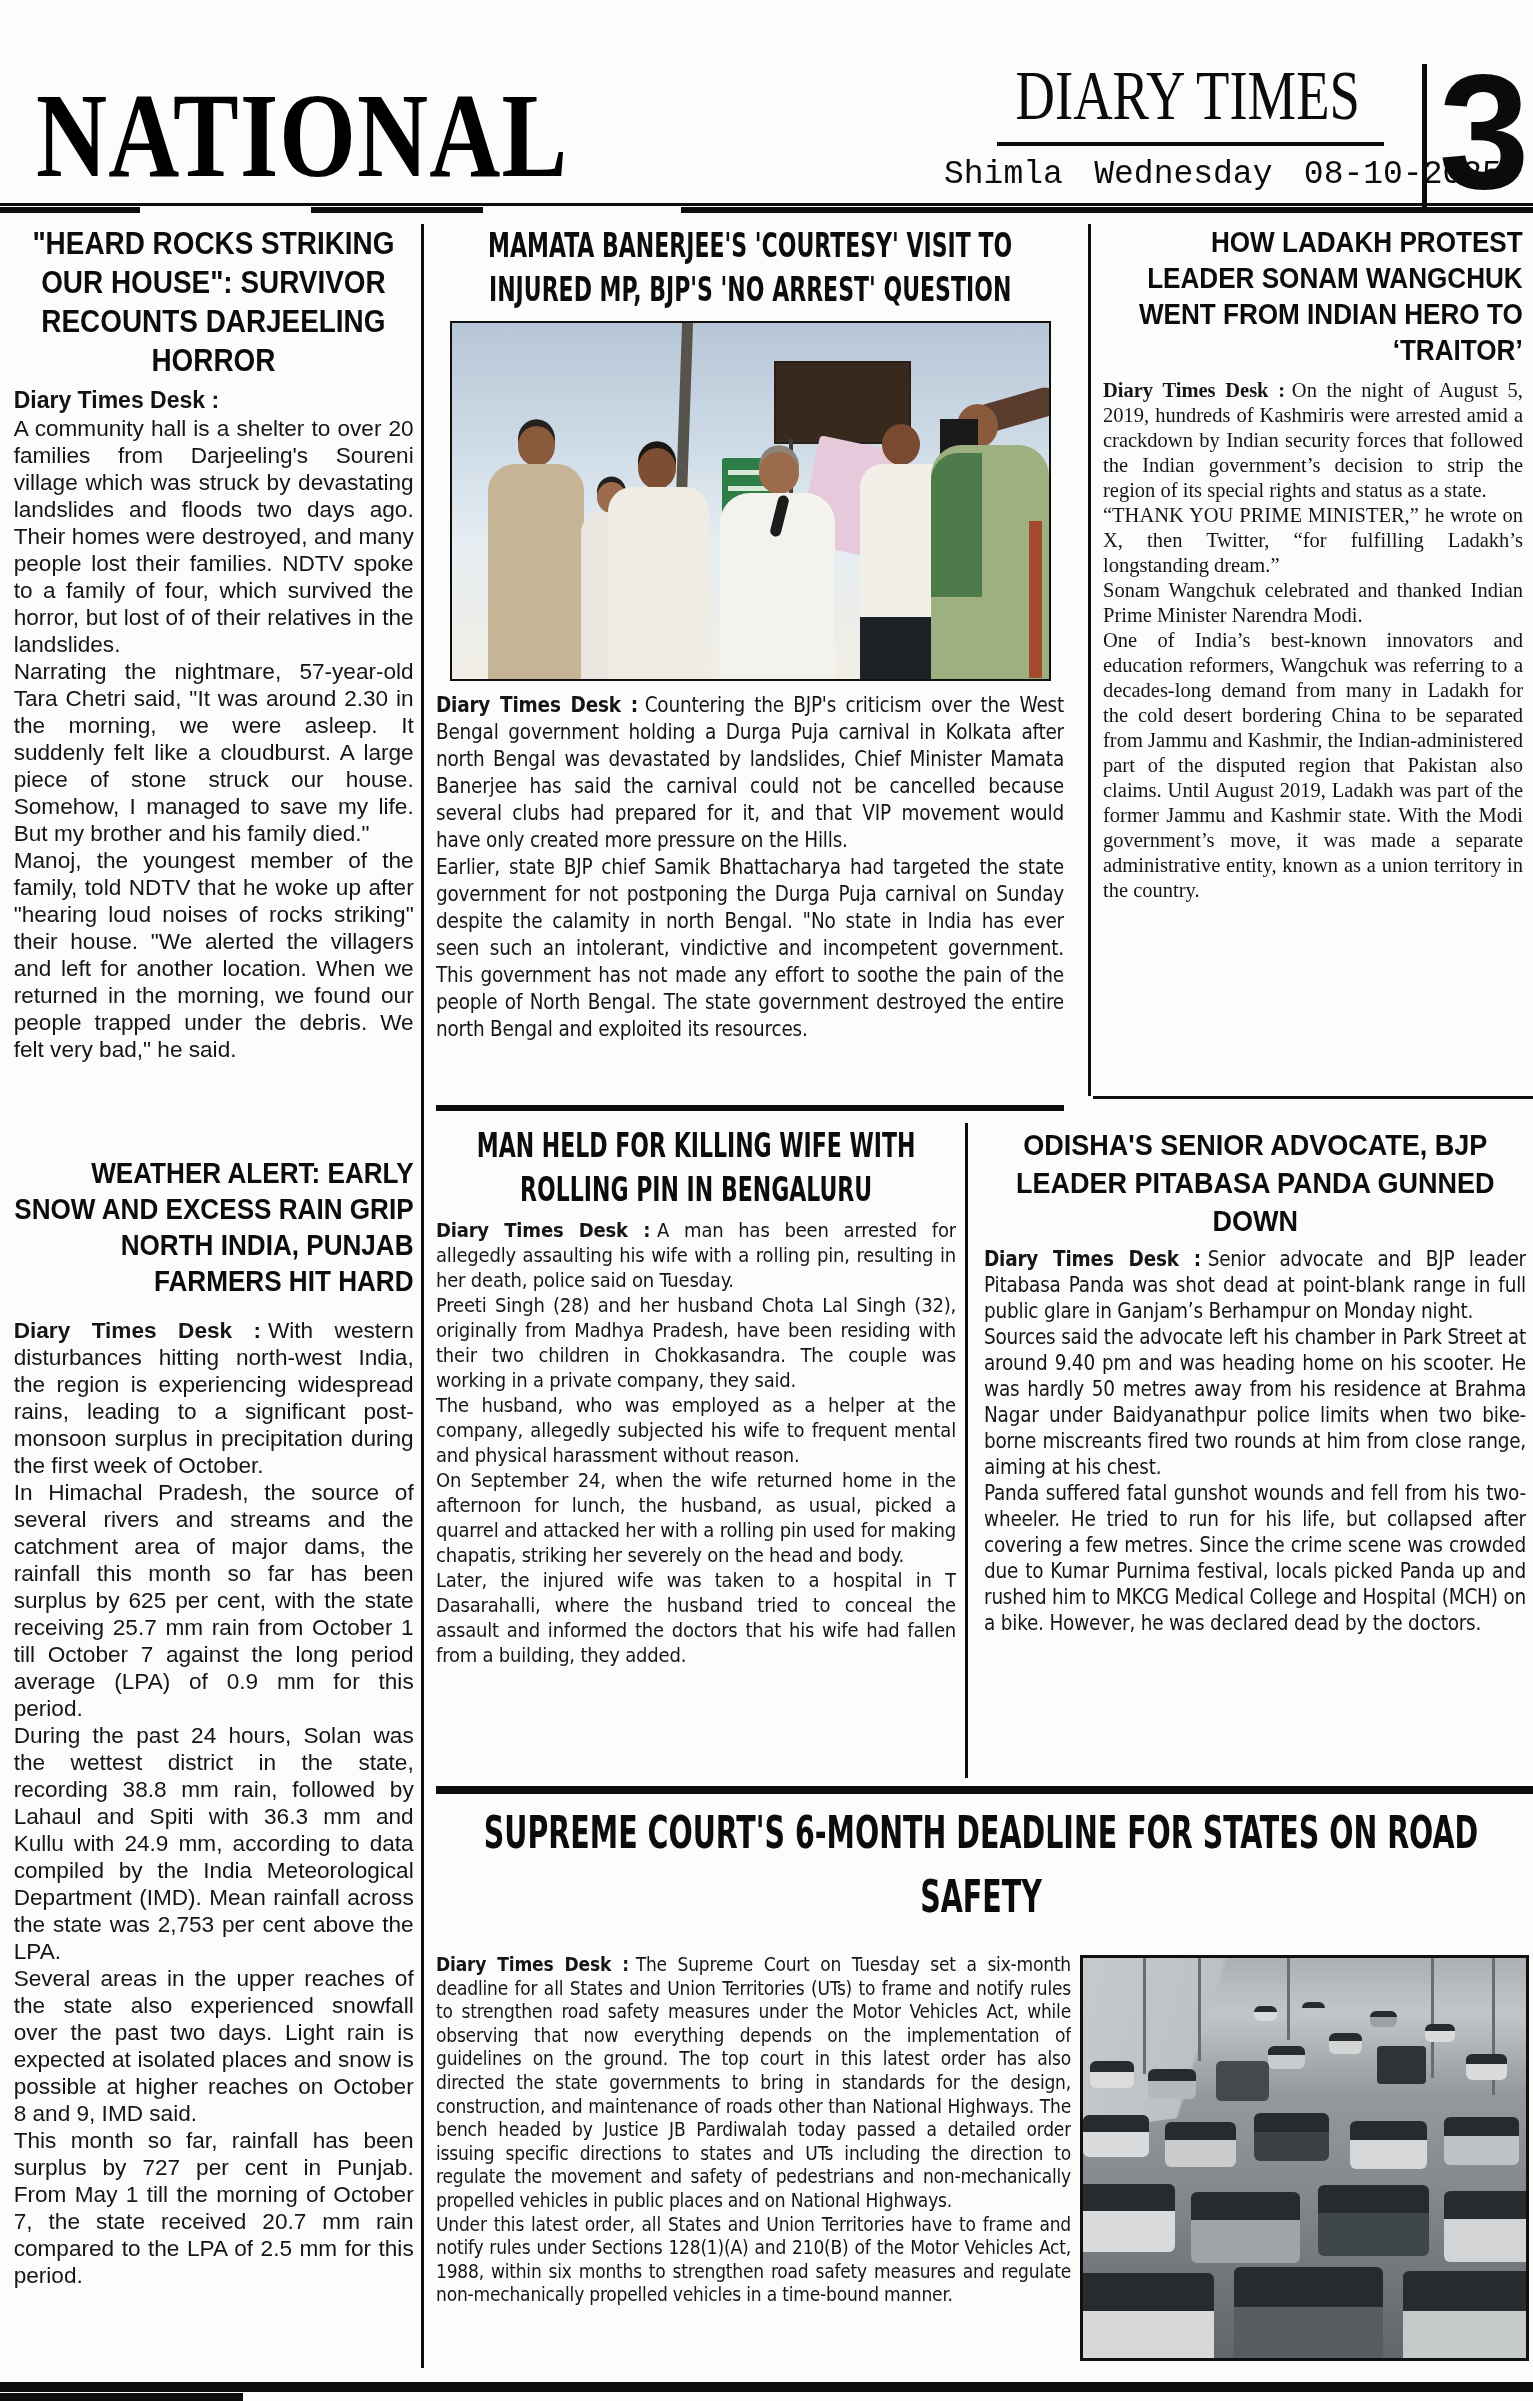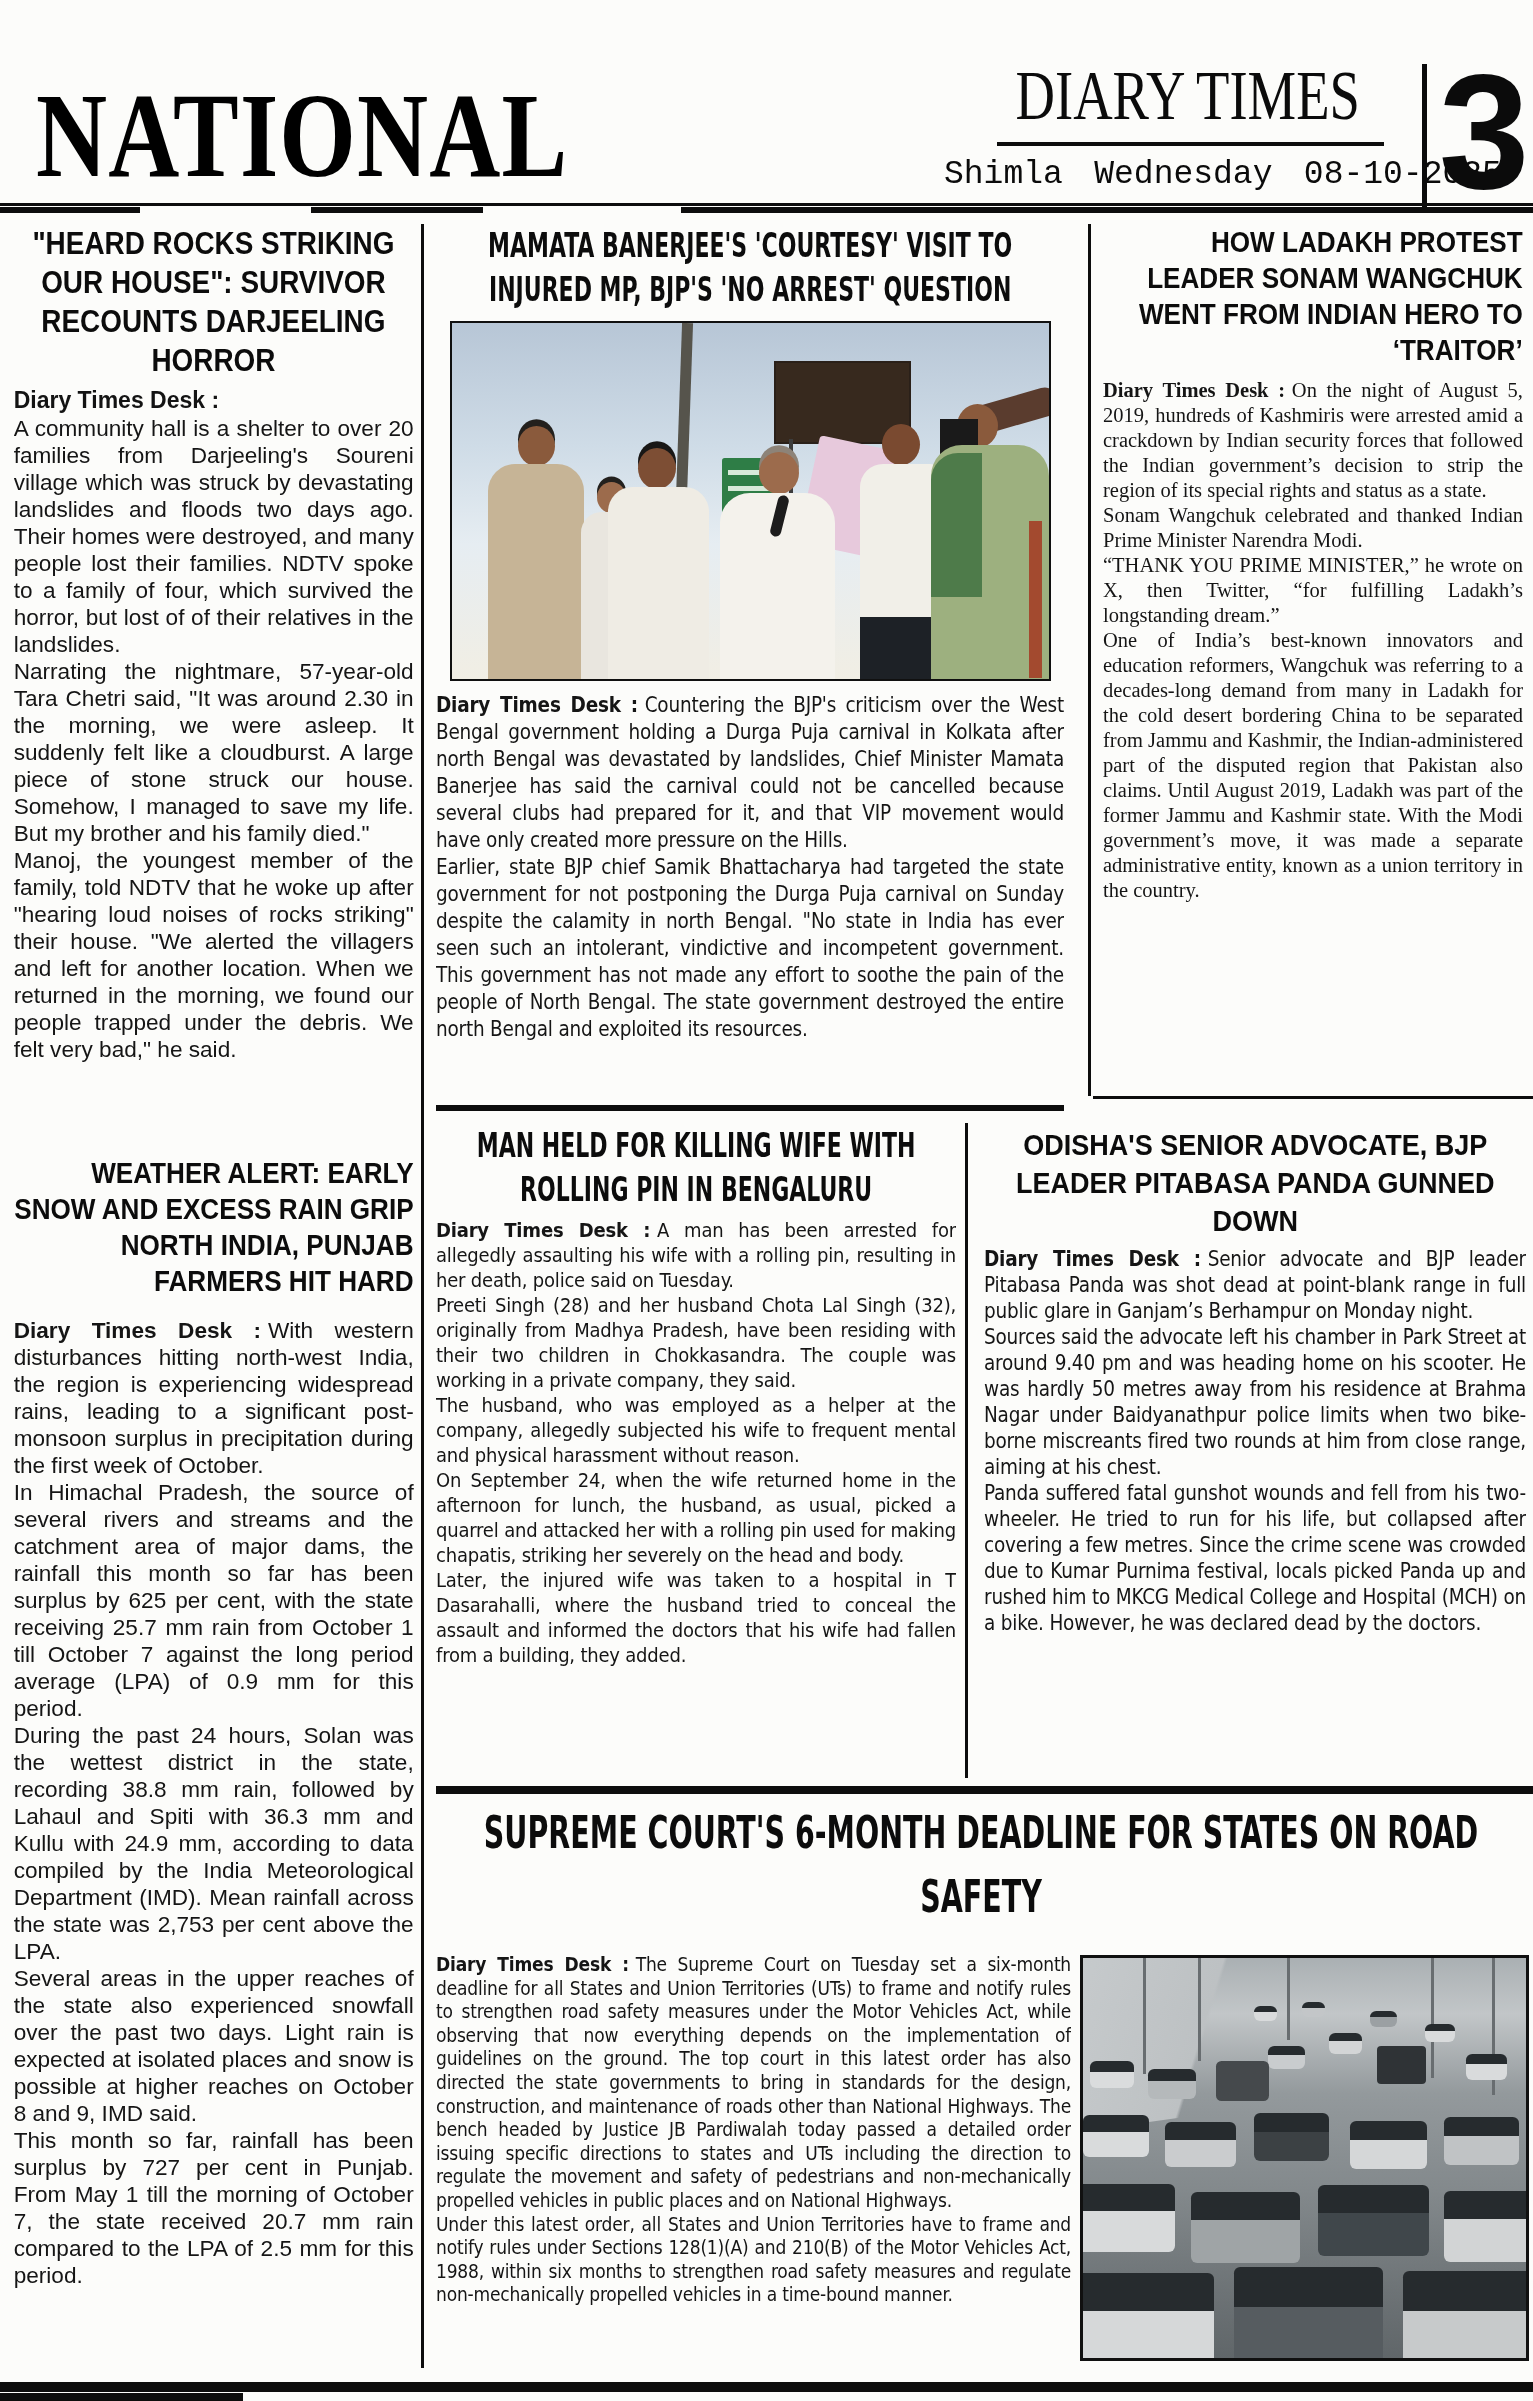--- a/index.html
+++ b/index.html
@@ -182,22 +182,22 @@
     <p class="body">The husband, who was employed as a helper at the company, allegedly subjected his wife to frequent mental and physical harassment without reason.</p>
     <p class="body">On September 24, when the wife returned home in the afternoon for lunch, the husband, as usual, picked a quarrel and attacked her with a rolling pin used for making chapatis, striking her severely on the head and body.</p>
     <p class="body">Later, the injured wife was taken to a hospital in T Dasarahalli, where the husband tried to conceal the assault and informed the doctors that his wife had fallen from a building, they added.</p>
   </section>
 
   <section class="art" id="a-ladakh">
     <h2 class="hl hl-42">
         <span class="gsq">HOW LADAKH PROTEST LEADER SONAM WANGCHUK WENT FROM INDIAN HERO TO ‘TRAITOR’</span>
       </h2>
     <p class="body" style="margin-top:9.6px"><b class="desk">Diary Times Desk :</b><span>On the night of August 5, 2019, hundreds of Kashmiris were arrested amid a crackdown by Indian security forces that followed the Indian government’s decision to strip the region of its special rights and status as a state.</span></p>
+    <p class="body">“THANK YOU PRIME MINISTER,” he wrote on X, then Twitter, “for fulfilling Ladakh’s longstanding dream.”</p>
     <p class="body">Sonam Wangchuk celebrated and thanked Indian Prime Minister Narendra Modi.</p>
-    <p class="body">“THANK YOU PRIME MINISTER,” he wrote on X, then Twitter, “for fulfilling Ladakh’s longstanding dream.”</p>
     <p class="body">One of India’s best-known innovators and education reformers, Wangchuk was referring to a decades-long demand from many in Ladakh for the cold desert bordering China to be separated from Jammu and Kashmir, the Indian-administered part of the disputed region that Pakistan also claims. Until August 2019, Ladakh was part of the former Jammu and Kashmir state. With the Modi government’s move, it was made a separate administrative entity, known as a union territory in the country.</p>
   </section>
 
   <section class="art" id="a-odisha">
     <h2 class="hl hl-44">
         <span class="gsq">ODISHA'S SENIOR ADVOCATE, BJP LEADER PITABASA PANDA GUNNED DOWN</span>
       </h2>
     <p class="body" style="margin-top:5.5px"><b class="desk">Diary Times Desk :</b><span>Senior advocate and BJP leader Pitabasa Panda was shot dead at point-blank range in full public glare in Ganjam’s Berhampur on Monday night.</span></p>
     <p class="body">Sources said the advocate left his chamber in Park Street at around 9.40 pm and was heading home on his scooter. He was hardly 50 metres away from his residence at Brahma Nagar under Baidyanathpur police limits when two bike-borne miscreants fired two rounds at him from close range, aiming at his chest.</p>
     <p class="body">Panda suffered fatal gunshot wounds and fell from his two-wheeler. He tried to run for his life, but collapsed after covering a few metres. Since the crime scene was crowded due to Kumar Purnima festival, locals picked Panda up and rushed him to MKCG Medical College and Hospital (MCH) on a bike. However, he was declared dead by the doctors.</p>

